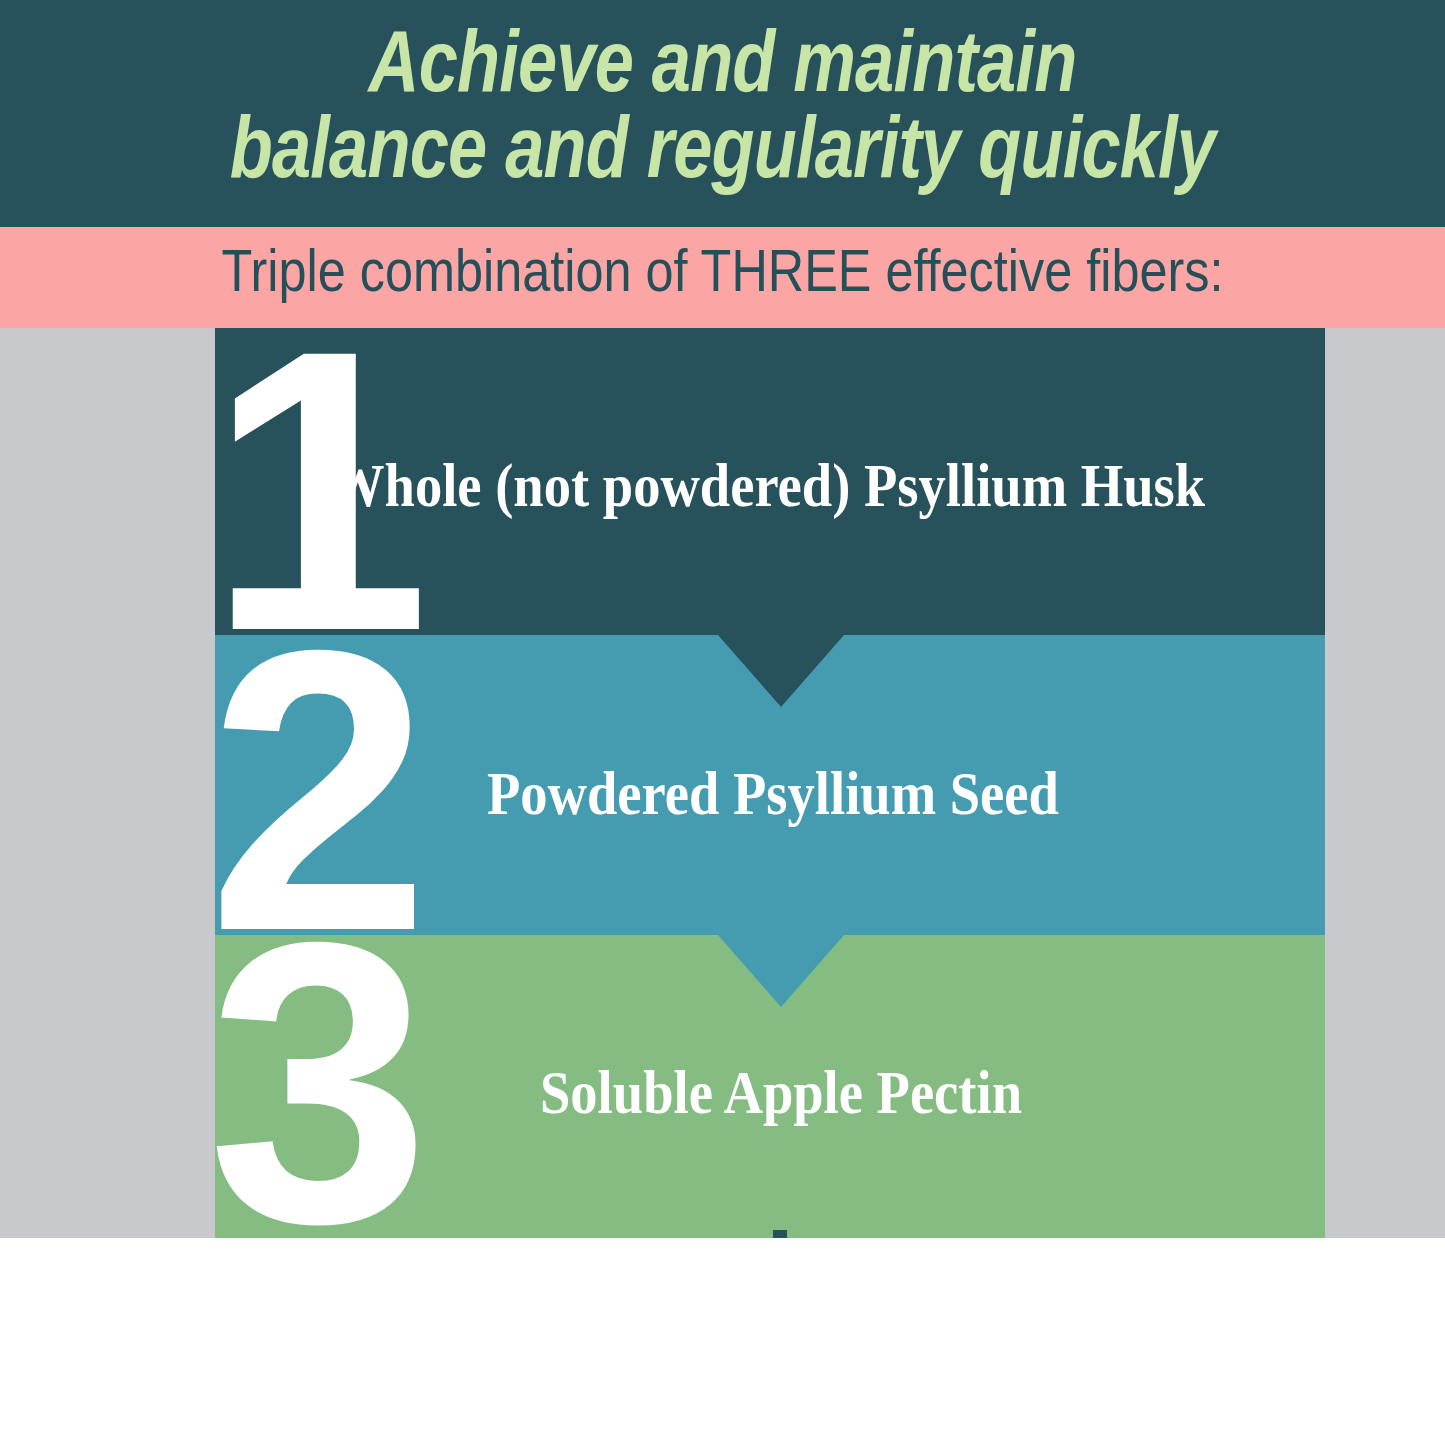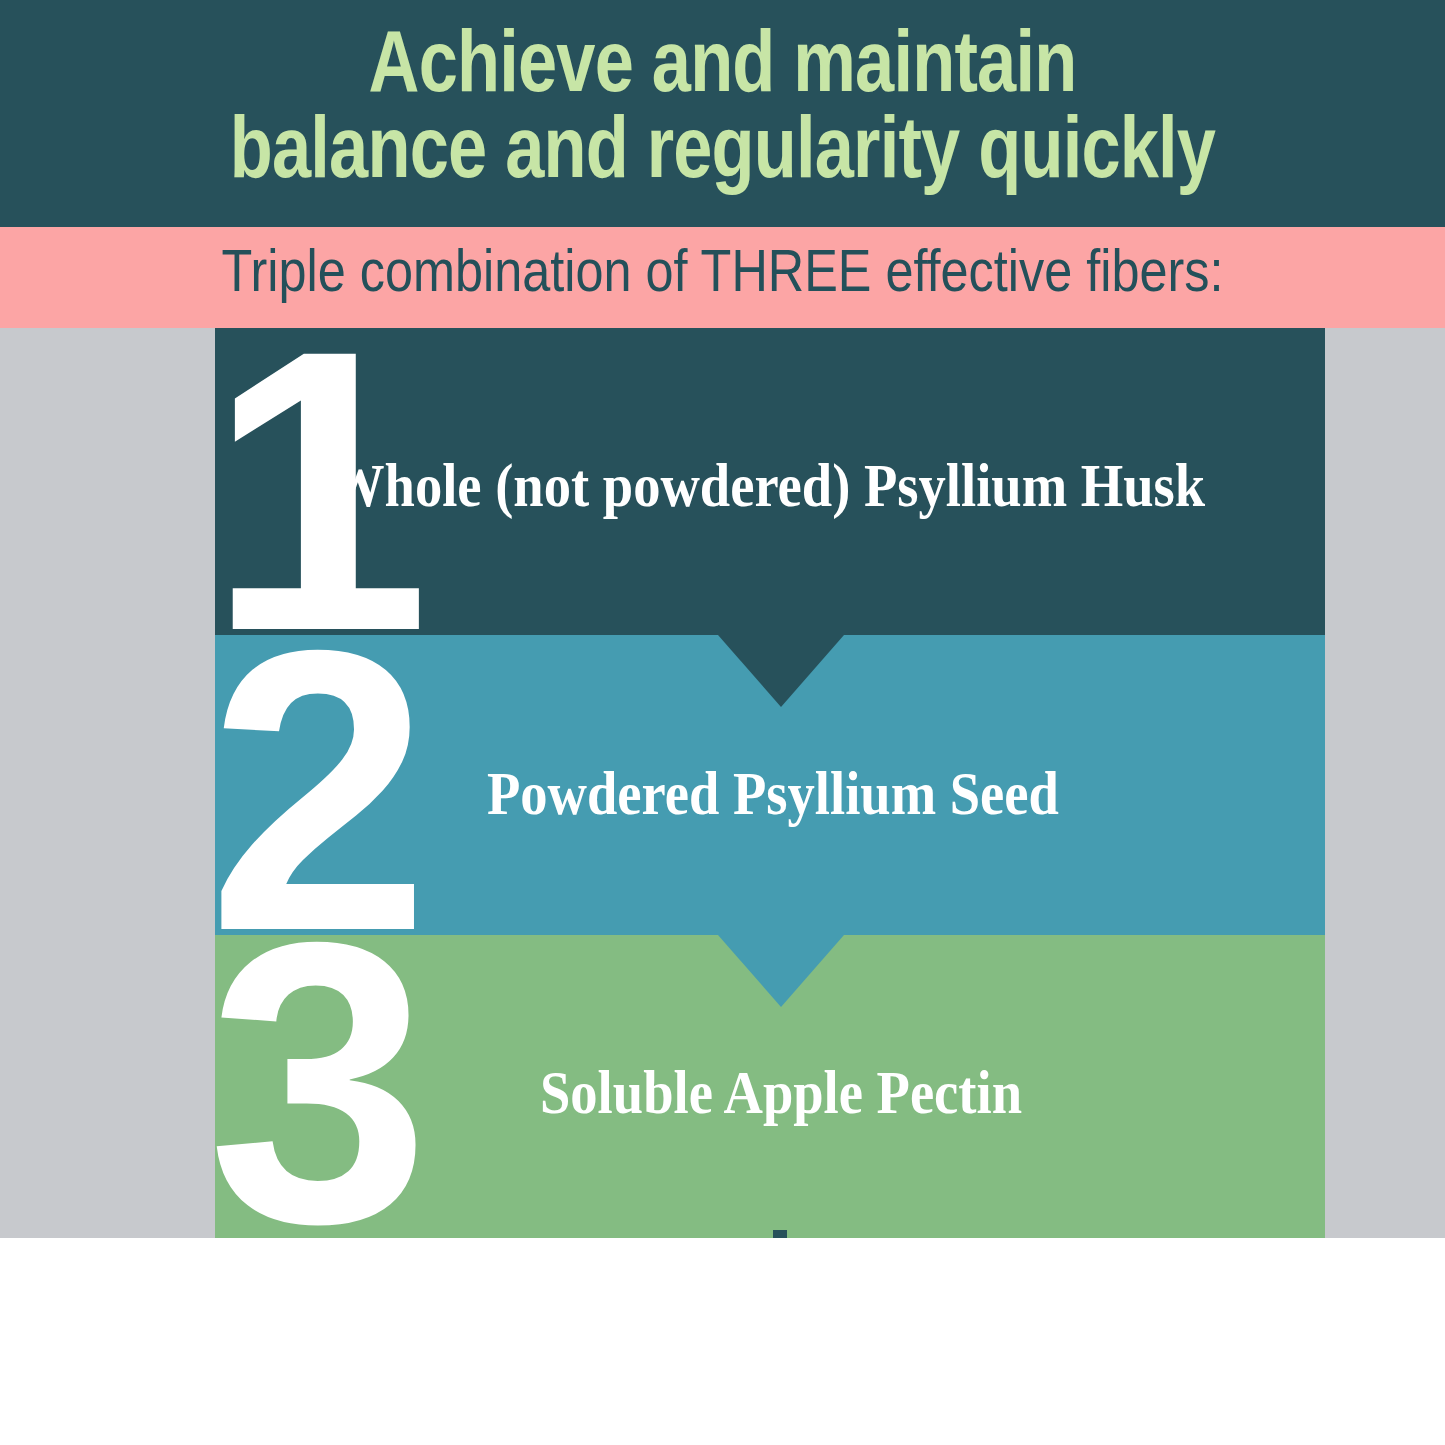--- a/index.html
+++ b/index.html
@@ -15,20 +15,21 @@
     background: #ffffff;
     font-family: "Liberation Sans", sans-serif;
   }
 
   
   .header-band {
     position: absolute;
     left: 0; top: 0;
     width: 1445px; height: 227px;
     background: #27515B;
+    font-style: italic;
   }
   .headline {
     position: absolute;
     left: 0; top: 18px;
     width: 1445px;
     text-align: center;
     color: #C7E5A6;
     font-family: "Liberation Sans Narrow", "Liberation Sans", sans-serif;
     font-weight: bold;
     font-size: 88px;

